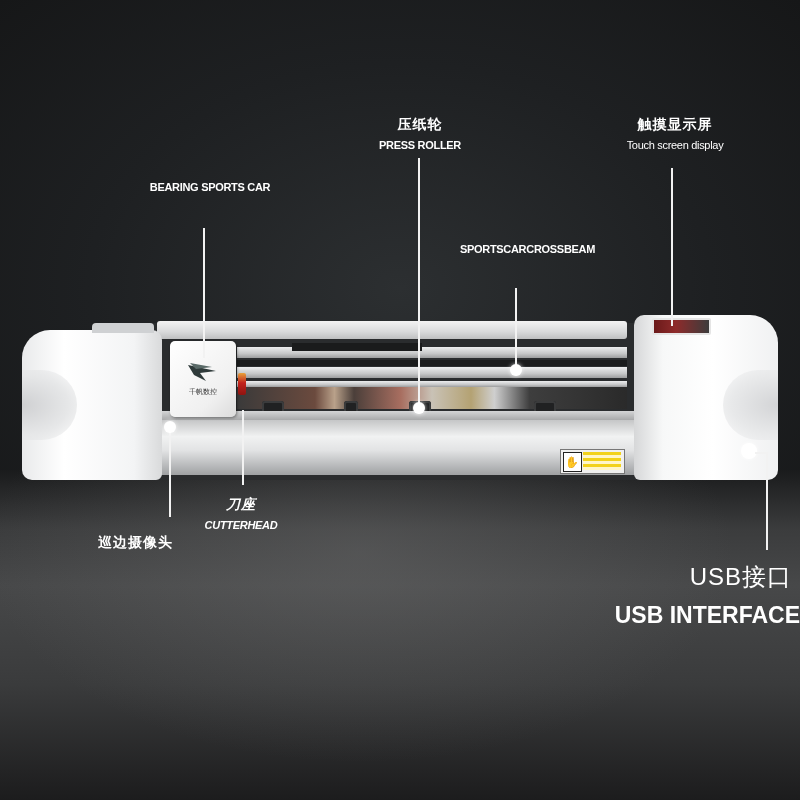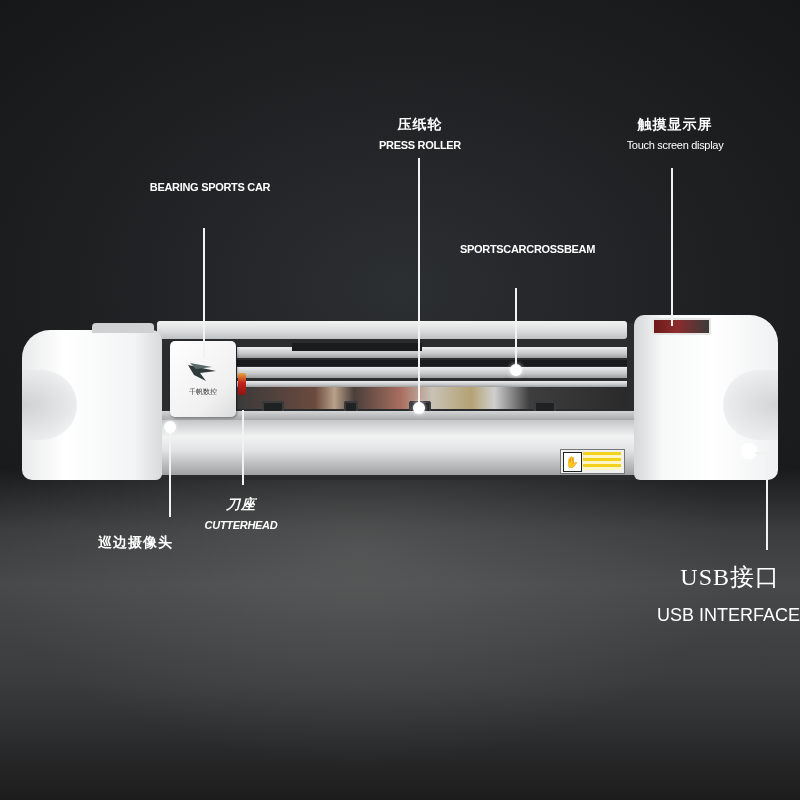--- a/index.html
+++ b/index.html
@@ -17,21 +17,21 @@
     background: linear-gradient(180deg, #1a1b1c 0%, #3b3c3d 18%, #474849 35%, #3a3b3c 65%, #1c1c1d 100%);
   }
   .floor-sheen {
     position: absolute; left: 0; top: 470px; width: 800px; height: 330px;
     background: radial-gradient(ellipse at 45% 25%, rgba(120,120,120,0.35) 0%, rgba(0,0,0,0) 60%);
   }
   .label { position: absolute; color: #fff; text-align: center; white-space: nowrap; }
   .label .cn { font-size: 14px; font-weight: bold; letter-spacing: 1px; line-height: 24px; }
   .label .en { font-size: 11px; font-weight: bold; line-height: 18px; letter-spacing: -0.3px; }
   .label.big .cn { font-size: 24px; font-weight: normal; line-height: 30px; }
-  .label.big .en { font-size: 18px; font-weight: normal; line-height: 30px; letter-spacing: 0; }
+  .label.big .en { font-size: 23px; font-weight: bold; line-height: 30px; letter-spacing: 0; }
   .label.right { text-align: right; }
 
   .line { position: absolute; background: #f2f2f2; }
   .dot { position: absolute; width: 12px; height: 12px; border-radius: 50%; background: #ffffff; box-shadow: 0 0 4px rgba(255,255,255,0.8); }
 
   
   .machine { position: absolute; left: 22px; top: 315px; width: 756px; height: 165px; }
   .end-left {
     position: absolute; left: 0; top: 15px; width: 140px; height: 150px;
     background: linear-gradient(90deg, #e9eaeb 0%, #ffffff 30%, #f3f4f5 80%, #d9dadb 100%);
@@ -194,15 +194,15 @@
 <div class="label" style="left:176px;top:492px;width:130px;font-style:italic;">
   <div class="cn">刀座</div>
   <div class="en">CUTTERHEAD</div>
 </div>
 
 <div class="label" style="left:48px;top:530px;width:175px;">
   <div class="cn">巡边摄像头</div>
 </div>
 
 <div class="label big right" style="left:590px;top:562px;width:210px;">
-  <div class="cn" style="padding-right:20px;font-family:Liberation Serif, serif;">USB接口</div>
+  <div class="cn" style="padding-right:8px;">USB接口</div>
   <div class="en" style="margin-top:8px;">USB INTERFACE</div>
 </div>
 
 </body></html>

